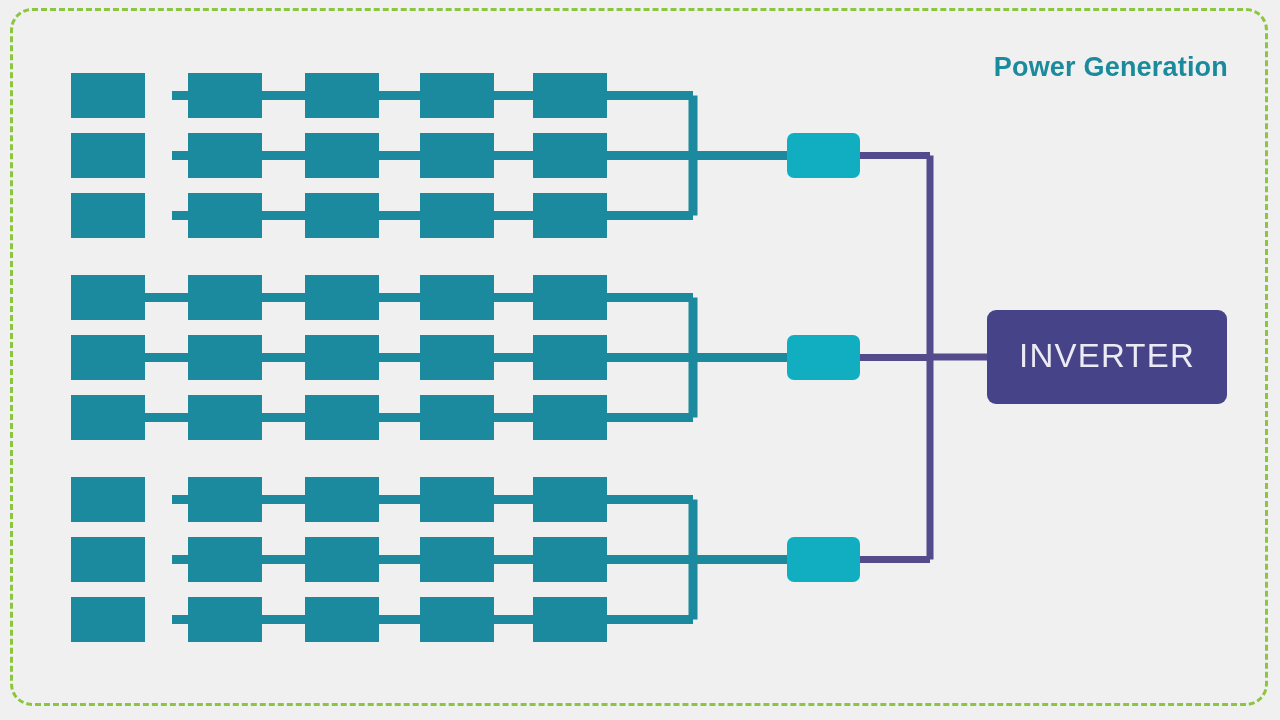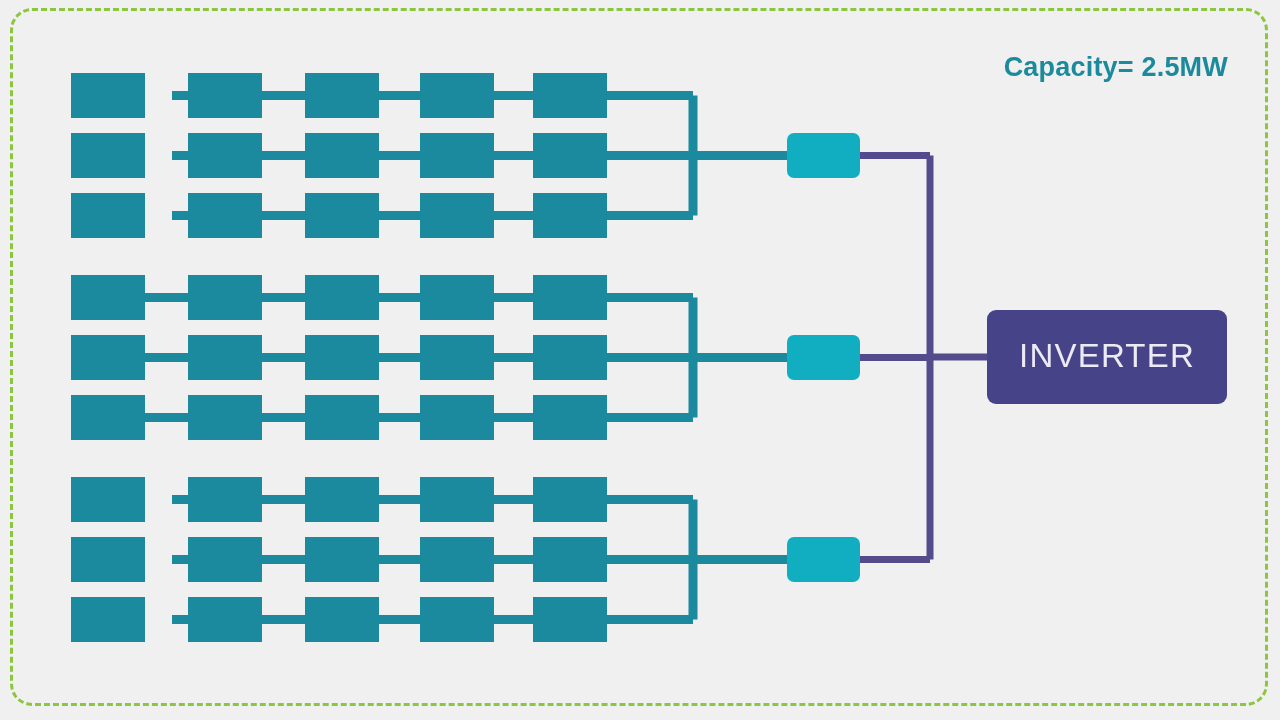--- a/index.html
+++ b/index.html
@@ -176,16 +176,16 @@
         <rect x="926.5" y="155.5" width="7" height="404" fill="#544b8c"></rect>
         <rect x="930" y="353.5" width="61" height="7" fill="#544b8c"></rect>
       </g>
     <g id="inverter-layer">
       <rect id="inverter-rect" rx="9" ry="9" x="987" y="310" width="240" height="94" fill="#474388"></rect>
       <text id="inverter-text" class="inverter-label" text-anchor="middle" dominant-baseline="middle" x="1107" y="358" fill="#eceaf4">INVERTER</text>
     </g>
   </svg>
 
   <div class="caption">
-    <span>Capacity= 2.5MW</span>
+    <span>Power Generation</span>
   </div>
 
 </div>
 
 </body></html>

